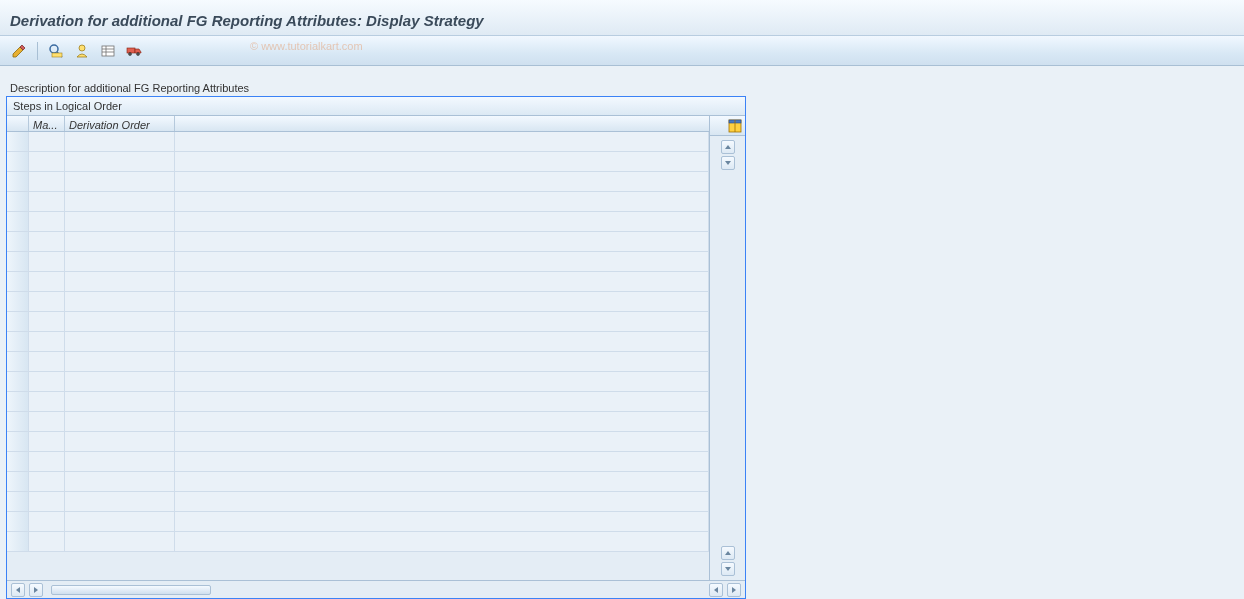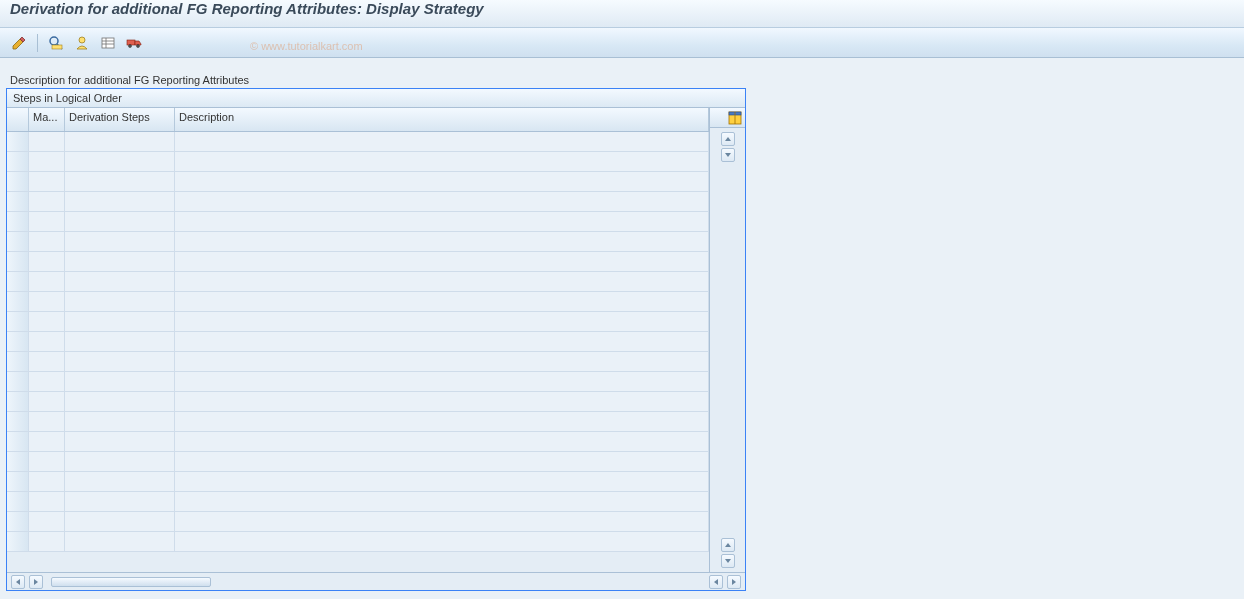--- a/index.html
+++ b/index.html
@@ -9,22 +9,22 @@
       background: #eaf1f7;
       color: #2a2a2a;
       width: 1244px;
       height: 599px;
       overflow: hidden;
       position: relative;
     }
     .title-bar {
       background: linear-gradient(to bottom, #f6fbff 0%, #dfeaf4 100%);
       border-bottom: 1px solid #b8cde0;
-      padding: 0 10px 6px 10px;
-      height: 28px;
+      padding: 12px 10px 6px 10px;
+      height: 36px;
     }
     .title-bar h1 {
       font-size: 15px;
       font-weight: bold;
       font-style: italic;
       color: #3a4a5a;
     }
     .toolbar {
       background: linear-gradient(to bottom, #f1f8ff 0%, #d8e8f5 60%, #cfe0ef 100%);
       border-bottom: 1px solid #a8bfd4;
@@ -88,21 +88,22 @@
     .grid-left {
       flex: 1;
       display: flex;
       flex-direction: column;
       overflow: hidden;
     }
     .grid-head-row {
       display: flex;
       background: linear-gradient(to bottom, #f3f9ff, #d8e6f2);
       border-bottom: 1px solid #aac0d6;
-      height: 24px;
+      height: 16px;
+      font-style: italic;
     }
     .gh {
       border-right: 1px solid #b5c9dc;
       padding: 3px 4px;
       font-size: 11px;
       color: #333;
       overflow: hidden;
       white-space: nowrap;
       text-overflow: ellipsis;
       background: linear-gradient(to bottom, #f3f9ff, #d8e6f2);
@@ -259,22 +260,21 @@
 <div class="content-area">
   <div class="section-label">Description for additional FG Reporting Attributes</div>
 
   <div class="table-wrapper">
     <div class="table-title">Steps in Logical Order</div>
     <div class="table-inner">
       <div class="grid-left">
         <div class="grid-head-row">
           <div class="gh gh-sel"></div>
           <div class="gh gh-ma">Ma...</div>
-          <div class="gh gh-type">Derivation Steps</div>
-          <div class="gh gh-desc">Description</div>
+          <div class="gh gh-type">Derivation Order</div>
         </div>
         <div class="grid-body" id="grid-body">
             <div class="grid-row">
               <div class="gc gc-sel"></div>
               <div class="gc gc-ma"></div>
               <div class="gc gc-type"></div>
               <div class="gc gc-desc"></div>
             </div>
             <div class="grid-row">
               <div class="gc gc-sel"></div>

